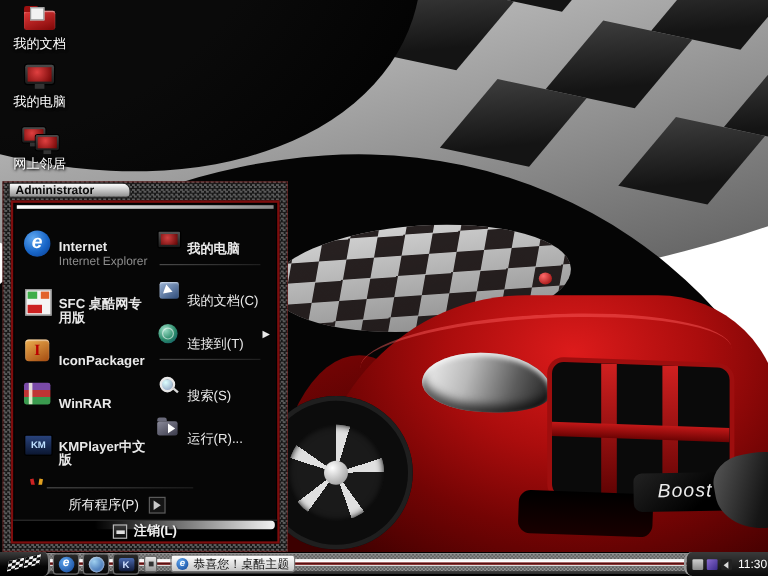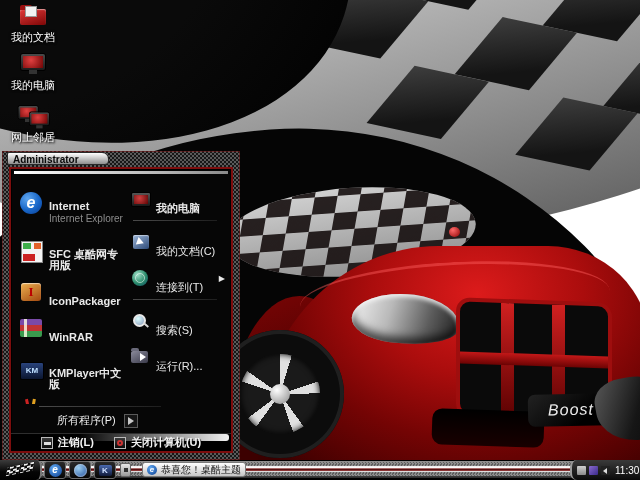--- a/index.html
+++ b/index.html
@@ -379,24 +379,20 @@
       <div class="allprog">
         <span class="txt">所有程序(P)</span>
         <span class="ap-ico"></span>
       </div>
       <div class="bottombar">
         <div class="bb-shine"></div>
         <div class="bb-item">
           <span class="sq-ico key"></span>
           <span class="txt">注销(L)</span>
         </div>
-        <div class="bb-item">
-          <span class="sq-ico red"></span>
-          <span class="txt">关闭计算机(U)</span>
-        </div>
       </div>
     </div>
   </div>
 </div>
 
 <div class="taskbar">
   <div class="startbtn">
     <div class="fchk"></div>
     <div class="fchk f2"></div>
   </div>

